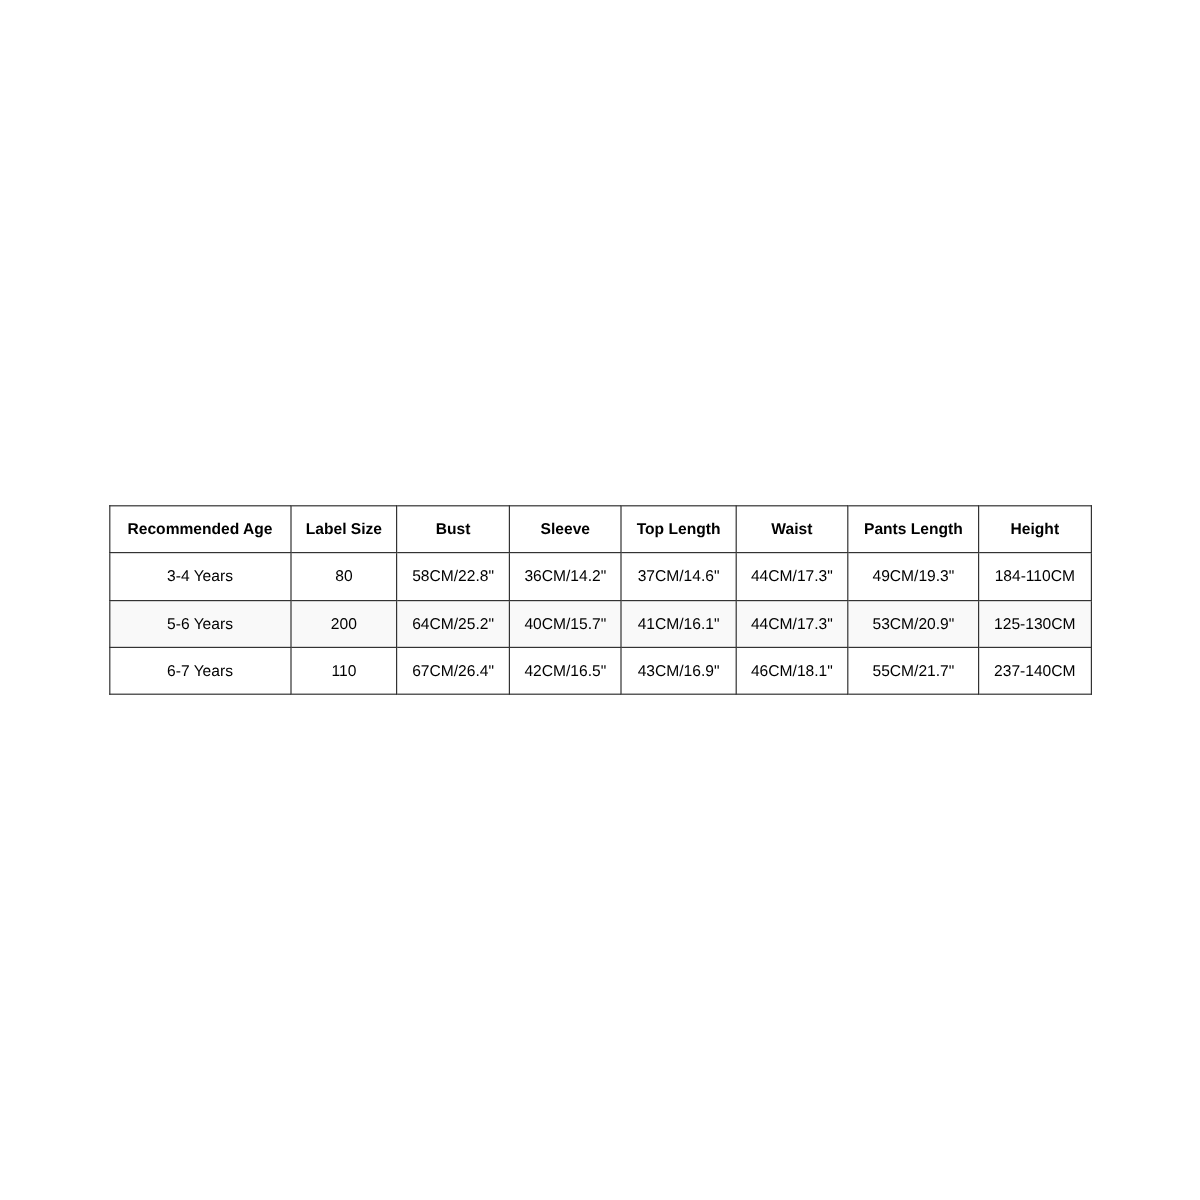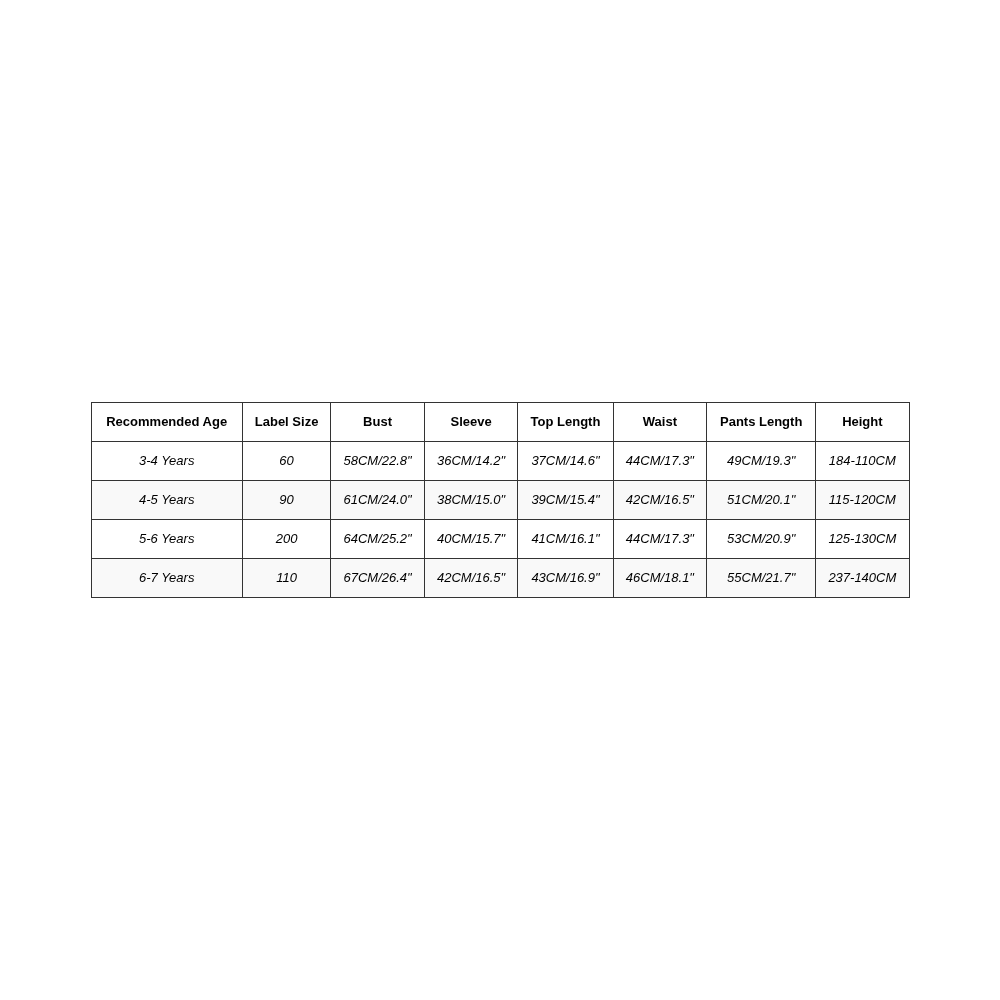--- a/index.html
+++ b/index.html
@@ -39,21 +39,20 @@
       line-height: 1.4;
     }
 
     th {
       font-weight: bold;
       background-color: #ffffff;
     }
 
     td {
       font-weight: normal;
-      font-style: italic;
     }
 
     tr:nth-child(odd) td {
       background-color: #ffffff;
     }
 
     tr:nth-child(even) td {
       background-color: #f9f9f9;
     }
   </style>
@@ -70,37 +69,27 @@
         <th>Sleeve</th>
         <th>Top Length</th>
         <th>Waist</th>
         <th>Pants Length</th>
         <th>Height</th>
       </tr>
     </thead>
     <tbody id="table-body">
     <tr>
           <td>3-4 Years</td>
-          <td>60</td>
+          <td>80</td>
           <td>58CM/22.8"</td>
           <td>36CM/14.2"</td>
           <td>37CM/14.6"</td>
           <td>44CM/17.3"</td>
           <td>49CM/19.3"</td>
           <td>184-110CM</td>
-        </tr>
-        <tr>
-          <td>4-5 Years</td>
-          <td>90</td>
-          <td>61CM/24.0"</td>
-          <td>38CM/15.0"</td>
-          <td>39CM/15.4"</td>
-          <td>42CM/16.5"</td>
-          <td>51CM/20.1"</td>
-          <td>115-120CM</td>
         </tr>
         <tr>
           <td>5-6 Years</td>
           <td>200</td>
           <td>64CM/25.2"</td>
           <td>40CM/15.7"</td>
           <td>41CM/16.1"</td>
           <td>44CM/17.3"</td>
           <td>53CM/20.9"</td>
           <td>125-130CM</td>

